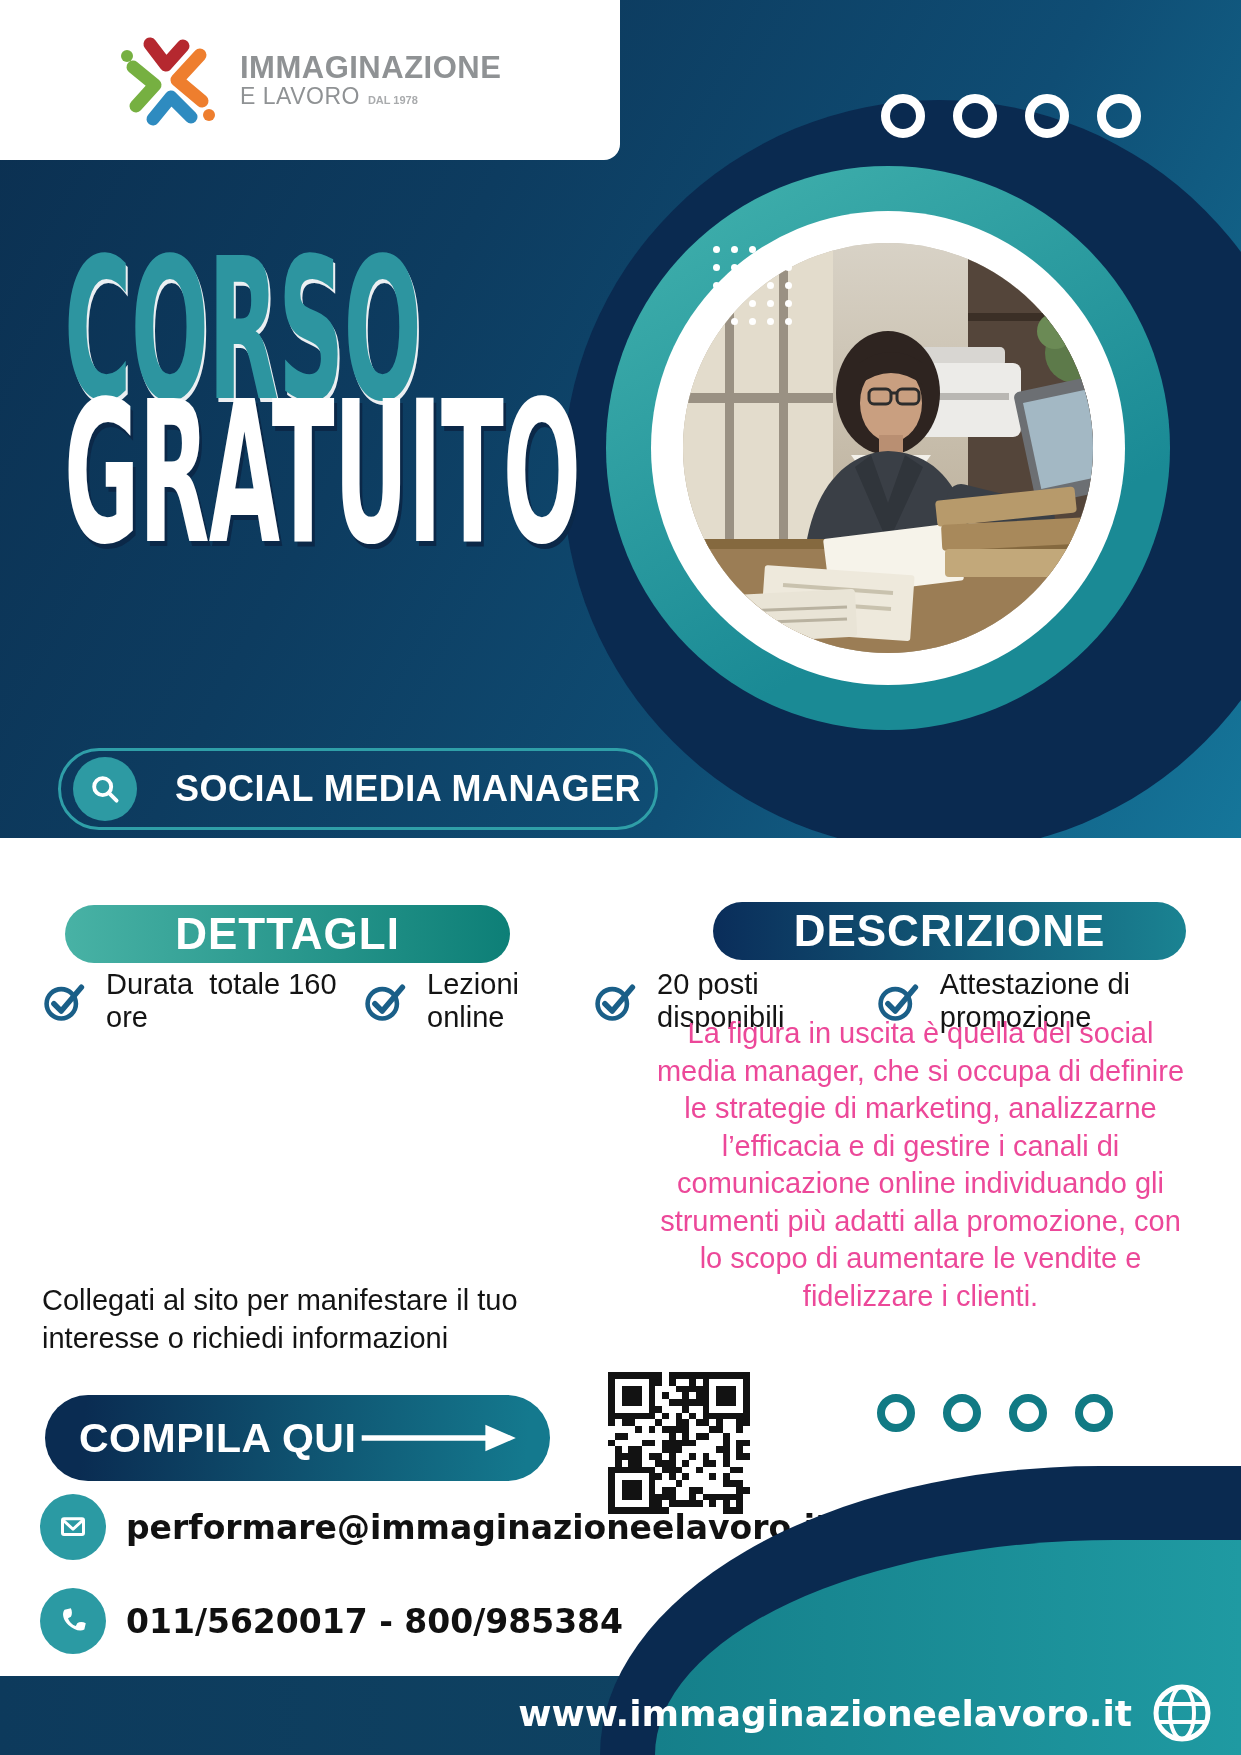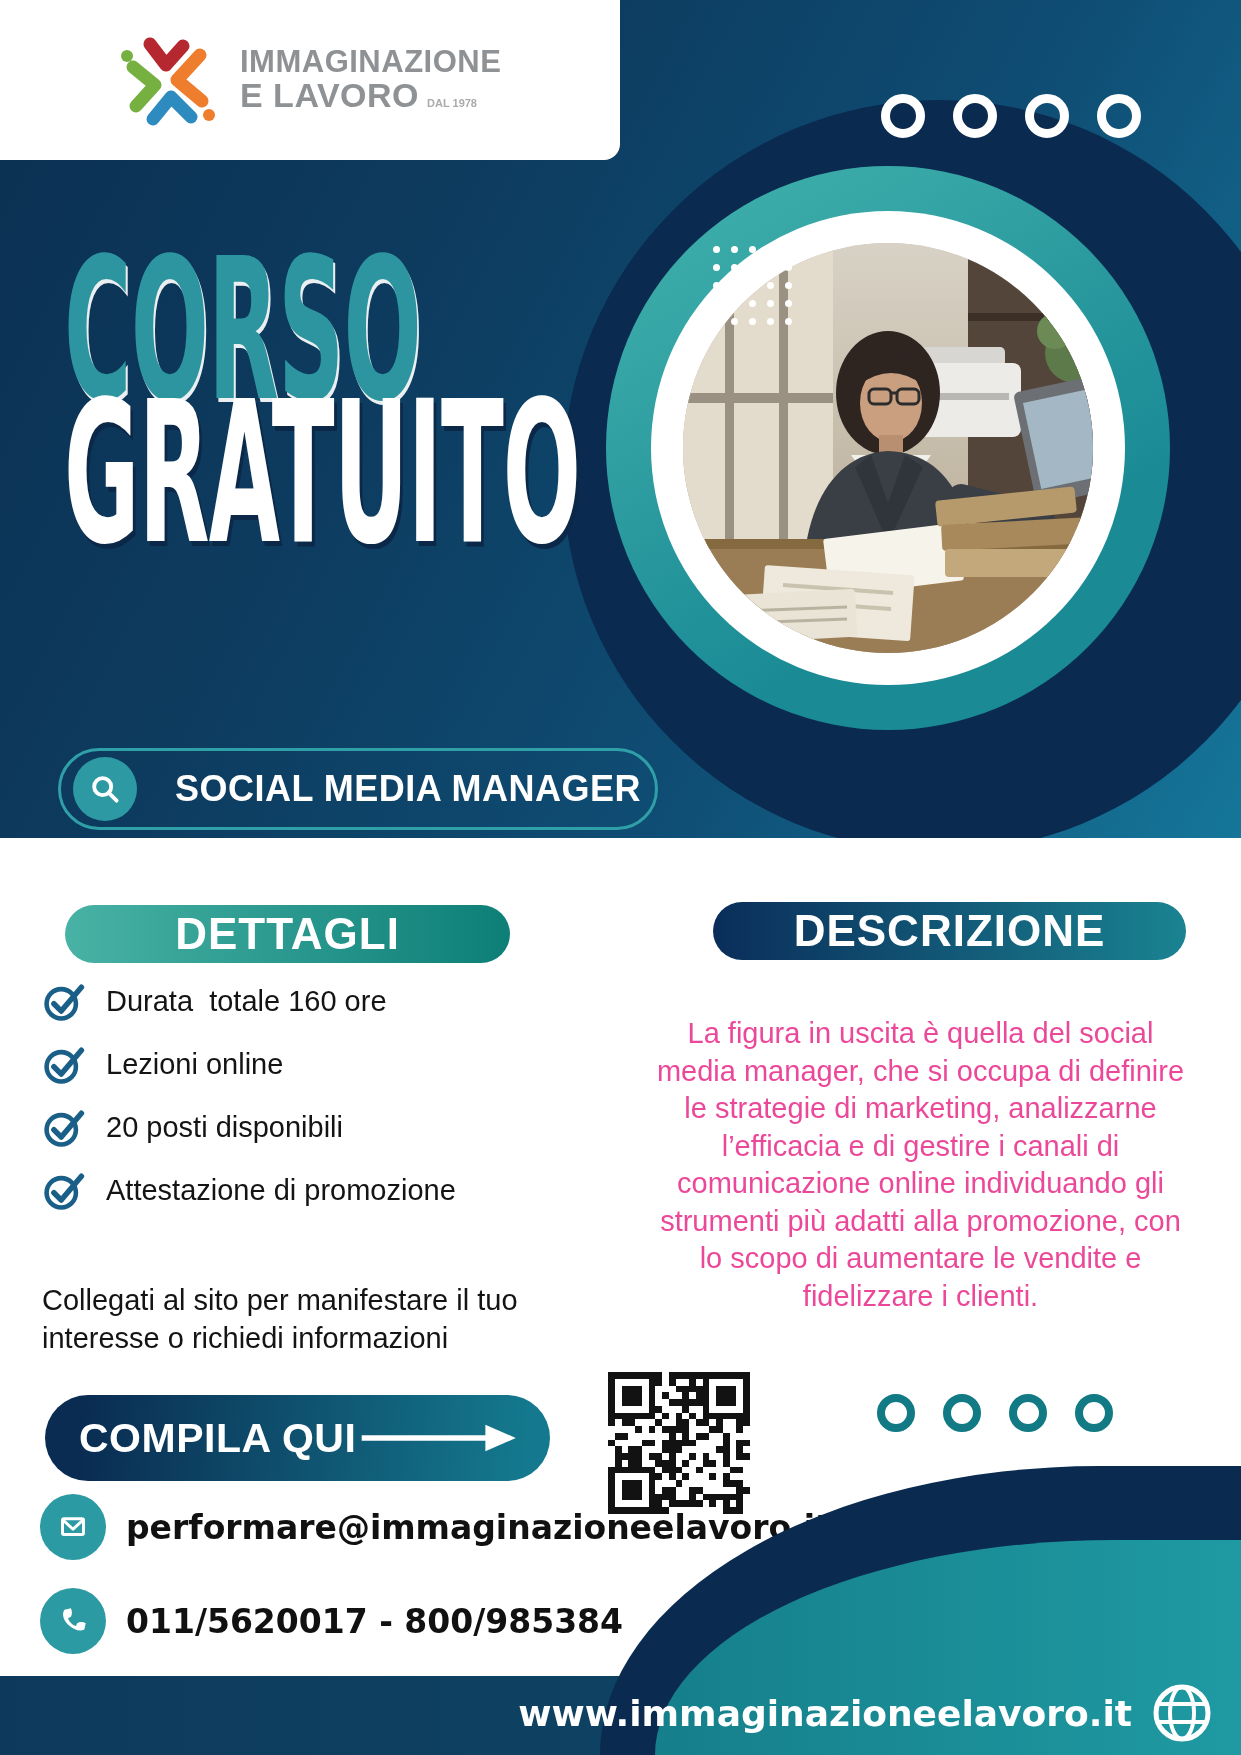--- a/index.html
+++ b/index.html
@@ -16,21 +16,21 @@
         background:linear-gradient(150deg,#43b3ae 0%,#1a8a95 70%);}
   .white-circle{position:absolute;left:651px;top:211px;width:474px;height:474px;border-radius:50%;
         background:#ffffff;}
   .photo-circle{position:absolute;left:683px;top:243px;width:410px;height:410px;border-radius:50%;
         overflow:hidden;background:#c9c2b4;}
   .logo-box{position:absolute;left:0;top:0;width:620px;height:160px;background:#ffffff;
         border-bottom-right-radius:16px;display:flex;align-items:center;padding-left:118px;}
   .logo-text{margin-left:22px;color:#8f9294;line-height:1.05;}
   .logo-line1{font-size:31px;font-weight:700;letter-spacing:.5px;}
   .logo-line2row{display:flex;align-items:baseline;gap:8px;}
-  .logo-line2{font-size:34px;font-weight:700;letter-spacing:.5px;}
+  .logo-line2{font-size:23px;font-weight:400;letter-spacing:.5px;}
   .logo-since{font-size:11px;font-weight:700;color:#a9abad;}
   .rings-top{position:absolute;left:881px;top:94px;display:flex;gap:28px;}
   .ring{width:44px;height:44px;border:9px solid #ffffff;border-radius:50%;}
   .dots-grid{position:absolute;left:713px;top:246px;display:grid;
         grid-template-columns:repeat(5,7px);grid-auto-rows:7px;gap:11px;}
   .dots-grid b{display:block;width:7px;height:7px;border-radius:50%;background:#ffffff;}
   .title{position:absolute;left:64px;font-weight:800;font-family:"DejaVu Sans","Liberation Sans",sans-serif;
         font-size:196px;line-height:1;letter-spacing:-2px;transform:scaleX(.47);transform-origin:left top;white-space:nowrap;}
   .title-1{top:232px;color:#2d95a0;text-shadow:4px 4px 0 rgba(255,255,255,.92);}
   .title-2{top:375px;color:#ffffff;text-shadow:6px 5px 0 #0b2848;}
@@ -38,21 +38,21 @@
         border-radius:44px;display:flex;align-items:center;padding-left:12px;margin-top:32px;}
   .search-circle{width:64px;height:64px;border-radius:50%;background:#2d9aa3;display:flex;
         align-items:center;justify-content:center;flex:0 0 auto;}
   .search-label{color:#ffffff;font-size:36px;font-weight:800;letter-spacing:.5px;margin-left:38px;white-space:nowrap;}
 
   
   .pill-heading{position:absolute;height:58px;border-radius:32px;display:flex;align-items:center;
         justify-content:center;color:#fff;font-size:44px;font-weight:800;letter-spacing:1px;}
   .pill-dettagli{left:65px;top:905px;width:445px;background:linear-gradient(90deg,#48b2a5,#0d7f77);}
   .pill-descrizione{left:713px;top:902px;width:473px;background:linear-gradient(90deg,#0a2d5a,#1a8392);}
-  .checklist{position:absolute;left:42px;top:978px;display:flex;flex-direction:column;gap:17px;}
+  .checklist{position:absolute;left:42px;top:978px;display:flex;flex-direction:row;gap:17px;}
   .check-row{display:flex;align-items:center;gap:20px;height:46px;}
   .check-row svg{flex:0 0 auto;}
   .check-label{font-size:29px;color:#141414;white-space:pre-wrap;}
   .note{position:absolute;left:42px;top:1252px;width:480px;font-size:29px;line-height:38px;color:#141414;}
   .cta{position:absolute;left:45px;top:1395px;width:505px;height:86px;border-radius:43px;
         background:linear-gradient(95deg,#0a2c52 8%,#14798e 95%);display:flex;align-items:center;
         padding:0 32px 0 34px;border:none;cursor:pointer;}
   .cta-label{color:#fff;font-size:41px;font-weight:800;letter-spacing:.5px;white-space:nowrap;}
   .qr{position:absolute;left:608px;top:1372px;width:142px;height:142px;background:#ffffff;
         display:grid;grid-template-columns:repeat(21,1fr);grid-auto-rows:1fr;}

